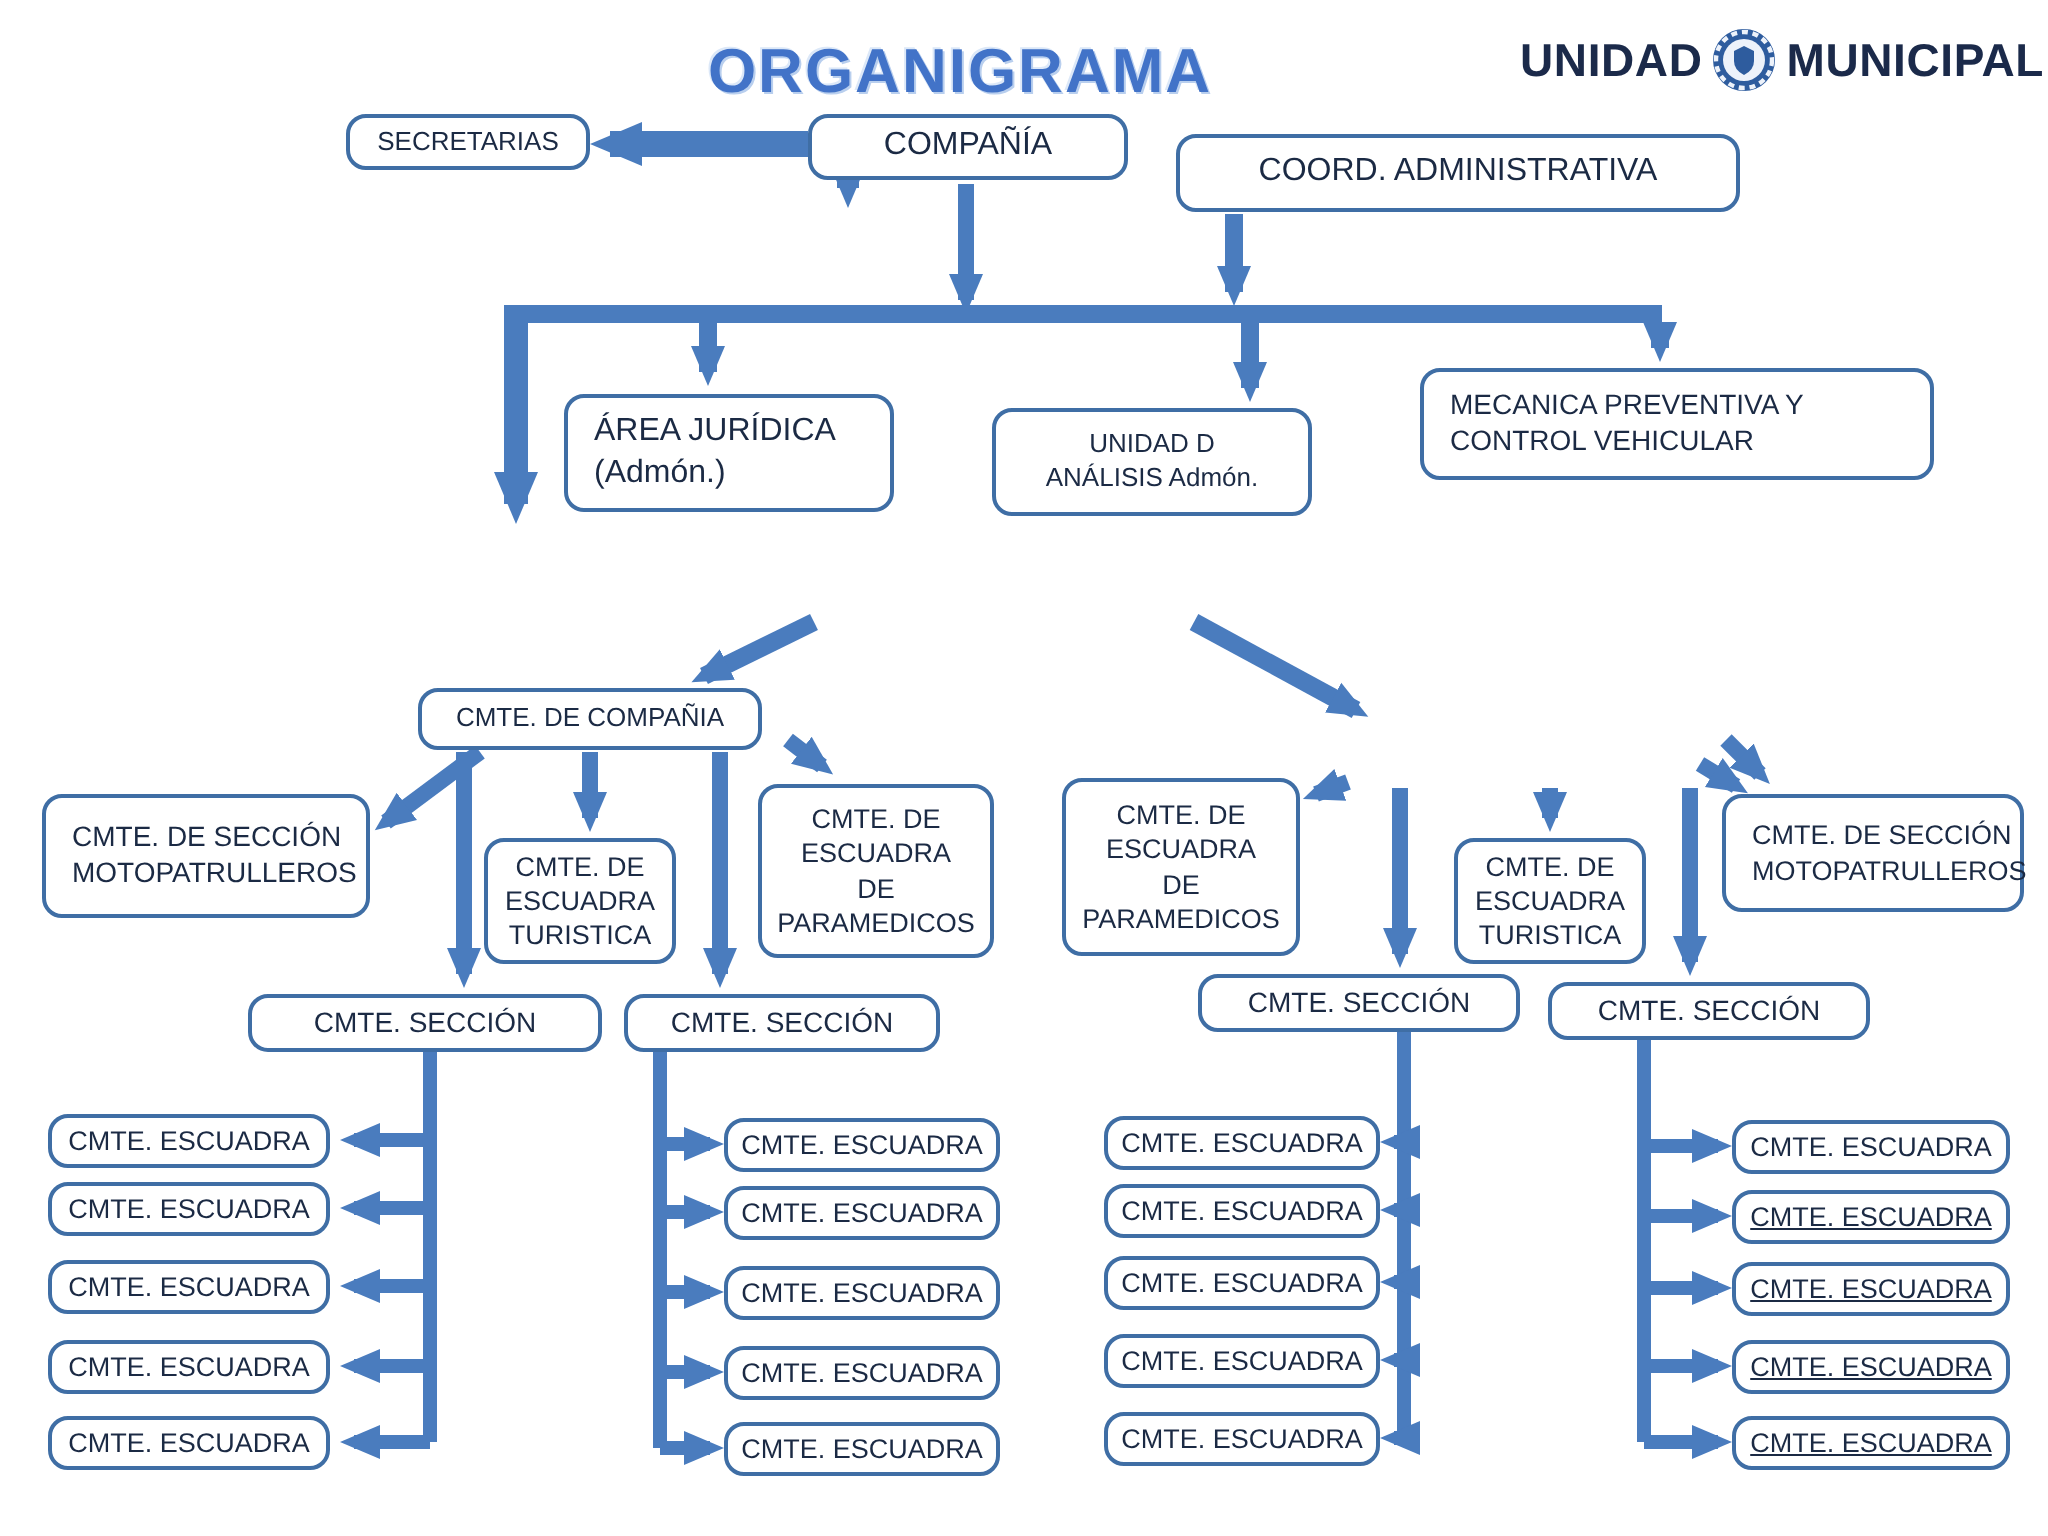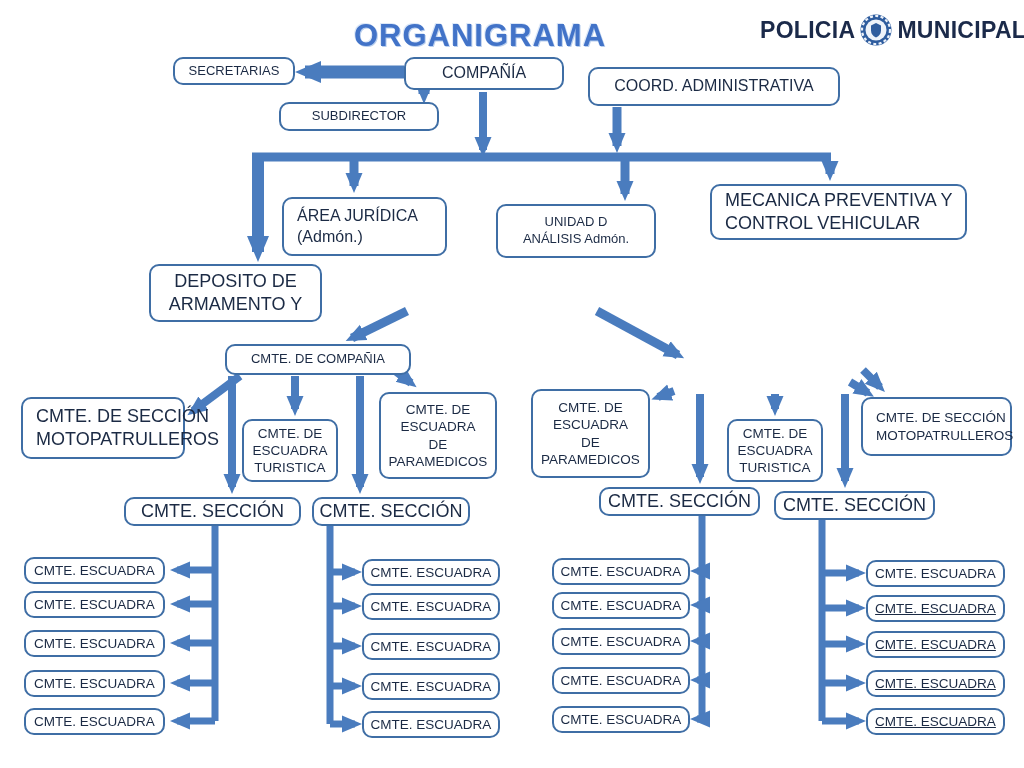--- a/index.html
+++ b/index.html
@@ -23,21 +23,21 @@
   .box {
     position:absolute; background:#fff;
     border:2.6px solid var(--box-border,#3f6ea5);
     border-radius:10px;
     display:flex; align-items:center; justify-content:center;
     text-align:center; white-space:pre-line; line-height:1.28;
     color:var(--box-text,#1b2a44);
   }
   .box.la { justify-content:flex-start; text-align:left; padding-left:13px; padding-right:5px; }
   .fs16 { font-size:16px; } .fs15 { font-size:13px; }
-  .fs14 { font-size:18px; } .fs13 { font-size:13.5px; }
+  .fs14 { font-size:14px; } .fs13 { font-size:13.5px; }
   .u { text-decoration:underline; }
   svg.wires { position:absolute; left:0; top:0; }
   svg.wires line { stroke:var(--arrow,#4a7cbe); }
   svg.wires marker path { fill:var(--arrow,#4a7cbe); }
 </style>
 </head>
 <body>
 
 <div class="stage">
 
@@ -103,47 +103,44 @@
       <line x1="822" y1="573" x2="859" y2="573" stroke-width="7" marker-end="url(#ah)"></line>
       <line x1="822" y1="608" x2="859" y2="608" stroke-width="7" marker-end="url(#ah)"></line>
       <line x1="822" y1="644" x2="859" y2="644" stroke-width="7" marker-end="url(#ah)"></line>
       <line x1="822" y1="683" x2="859" y2="683" stroke-width="7" marker-end="url(#ah)"></line>
       <line x1="822" y1="721" x2="859" y2="721" stroke-width="7" marker-end="url(#ah)"></line>
     </g>
   </svg>
 
   <div class="title">ORGANIGRAMA</div>
   <div class="brand">
-    <span>POLICIA</span>
+    <span>UNIDAD</span>
     <span style="display:inline-flex;">
       <svg width="36" height="36" viewBox="0 0 36 36">
         <circle cx="18" cy="18" r="15.5" fill="#2E5C9E"></circle>
         <circle cx="18" cy="18" r="14" fill="none" stroke="#EDF2FA" stroke-width="2.2" stroke-dasharray="3 2.4"></circle>
         <circle cx="18" cy="18" r="10.5" fill="#EDF2FA"></circle>
         <path d="M18 11 L23 13.5 L23 18.5 Q23 23 18 25.5 Q13 23 13 18.5 L13 13.5 Z" fill="#2E5C9E"></path>
       </svg>
     </span>
     <span>MUNICIPAL</span>
   </div>
 
   <div class="box fs15" style="left:173px;top:57px;width:122px;height:28px">SECRETARIAS</div>
   <div class="box fs16" style="left:404px;top:57px;width:160px;height:33px">COMPAÑÍA</div>
-  <div class="box fs16" style="left:588px;top:67px;width:252px;height:39px">COORD. ADMINISTRATIVA</div>
-  <div class="box fs15" style="left:279px;top:102px;width:160px;height:29px">SUBDIRECTOR</div>
+  <div class="box fs16" style="left:588px;top:67px;width:282px;height:39px">COORD. ADMINISTRATIVA</div>
 
   <div class="box fs16 la" style="left:282px;top:197px;width:165px;height:59px">ÁREA JURÍDICA
 (Admón.)</div>
   <div class="box fs15" style="left:496px;top:204px;width:160px;height:54px">UNIDAD D
 ANÁLISIS Admón.</div>
   <div class="box fs14 la" style="left:710px;top:184px;width:257px;height:56px">MECANICA PREVENTIVA Y
 CONTROL VEHICULAR</div>
-  <div class="box fs14" style="left:149px;top:264px;width:173px;height:58px">DEPOSITO DE
-ARMAMENTO Y</div>
 
-  <div class="box fs15" style="left:225px;top:344px;width:186px;height:31px">CMTE. DE COMPAÑIA</div>
+  <div class="box fs15" style="left:209px;top:344px;width:172px;height:31px">CMTE. DE COMPAÑIA</div>
 
   <div class="box fs14 la" style="left:21px;top:397px;width:164px;height:62px">CMTE. DE SECCIÓN
 MOTOPATRULLEROS</div>
   <div class="box fs13" style="left:242px;top:419px;width:96px;height:63px">CMTE. DE
 ESCUADRA
 TURISTICA</div>
   <div class="box fs13" style="left:379px;top:392px;width:118px;height:87px">CMTE. DE
 ESCUADRA
 DE
 PARAMEDICOS</div>

